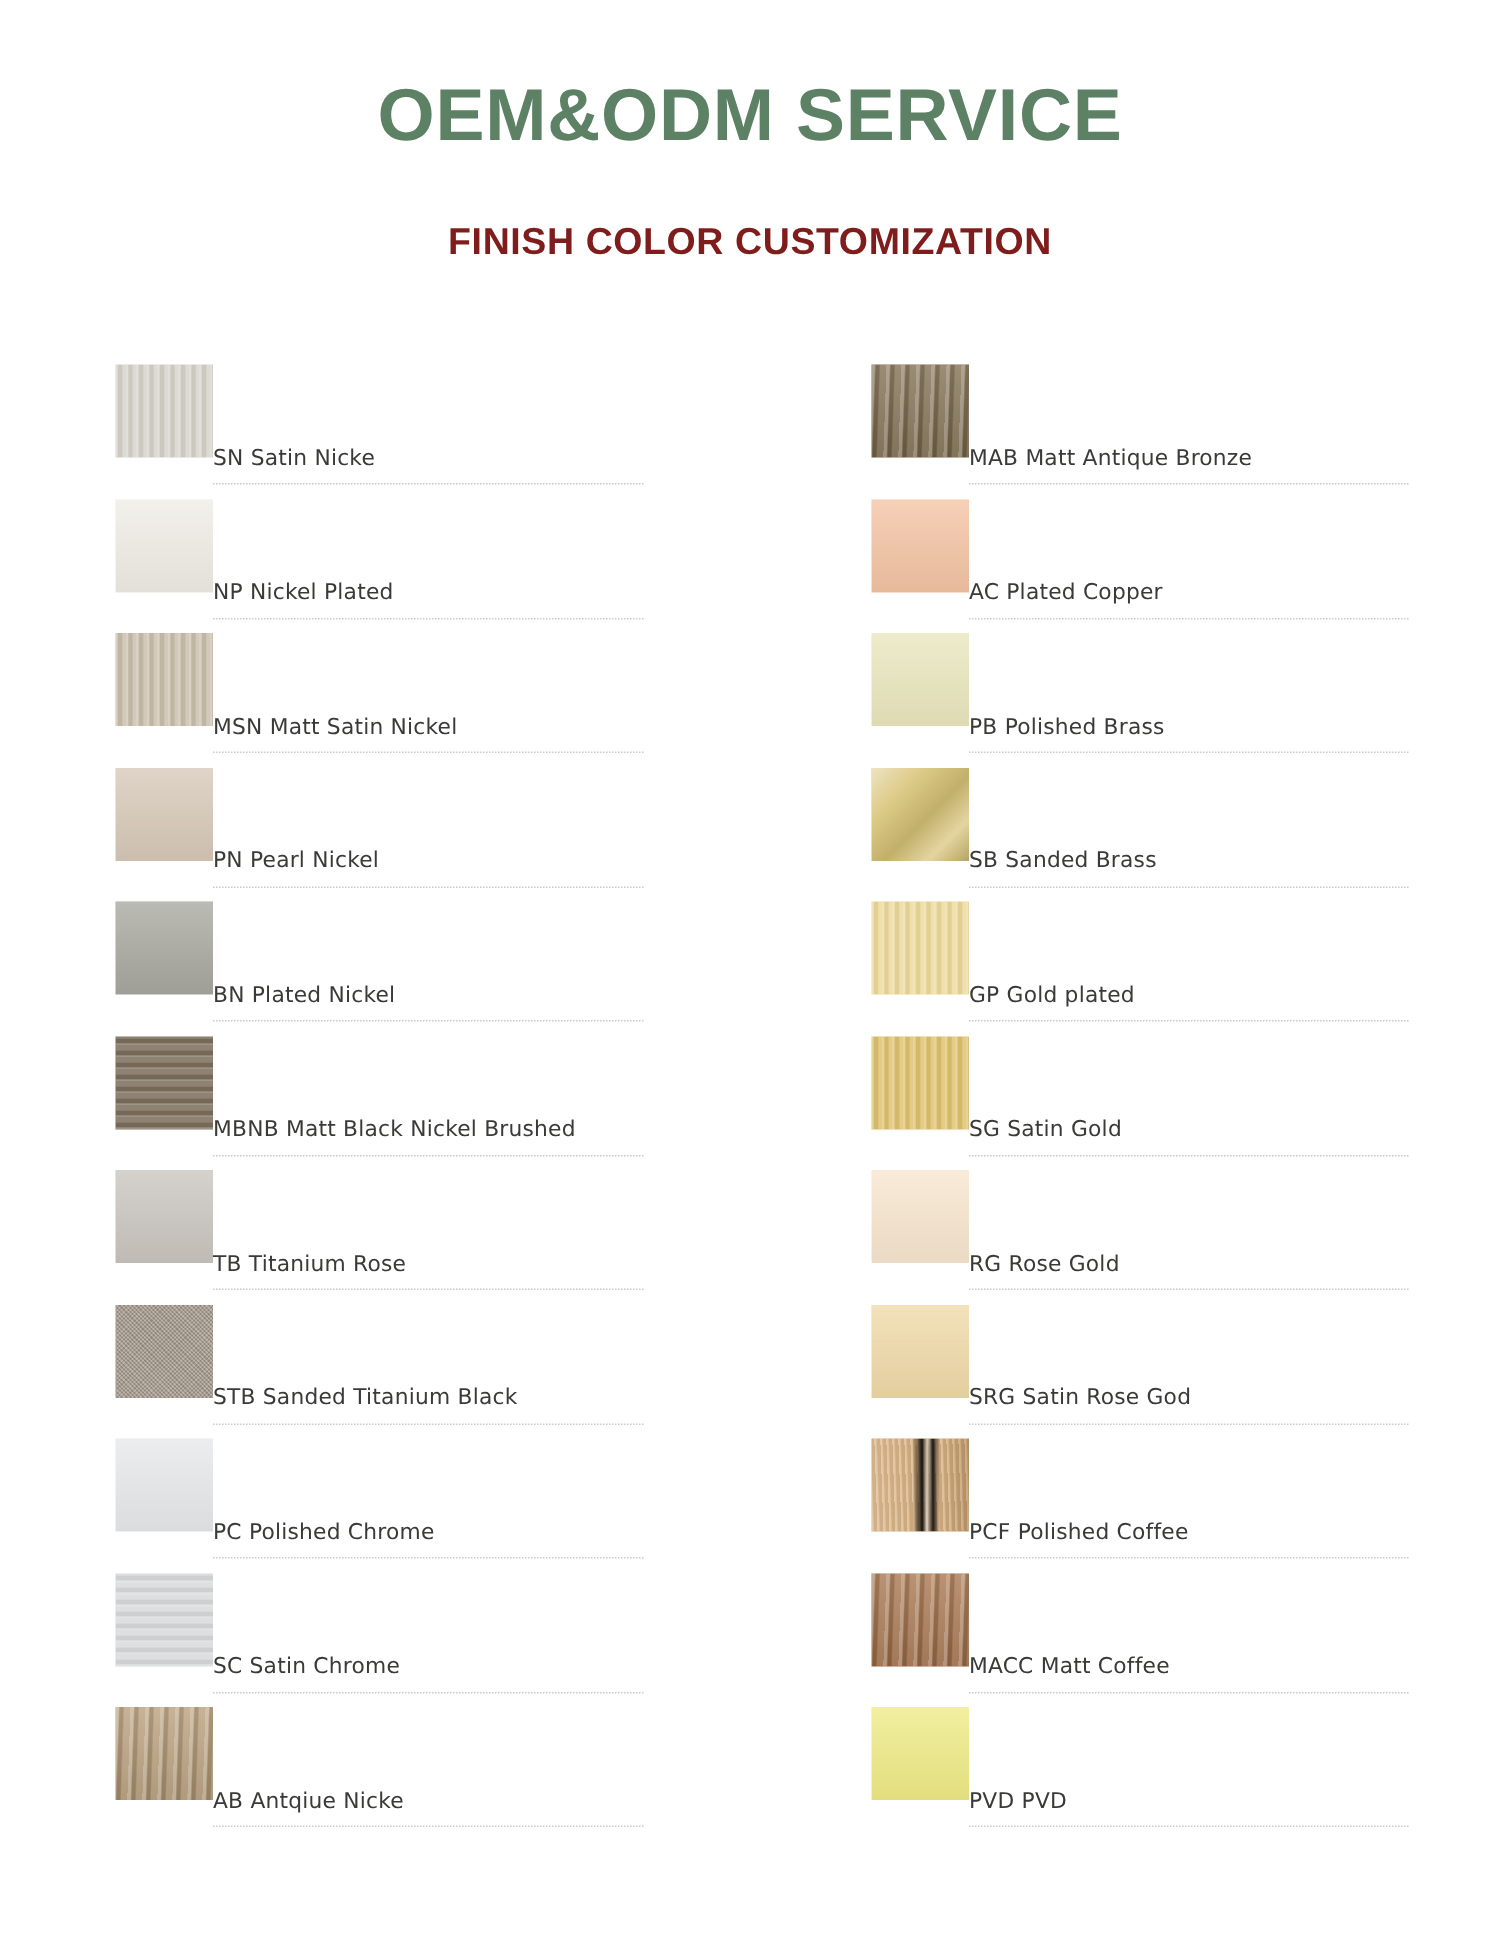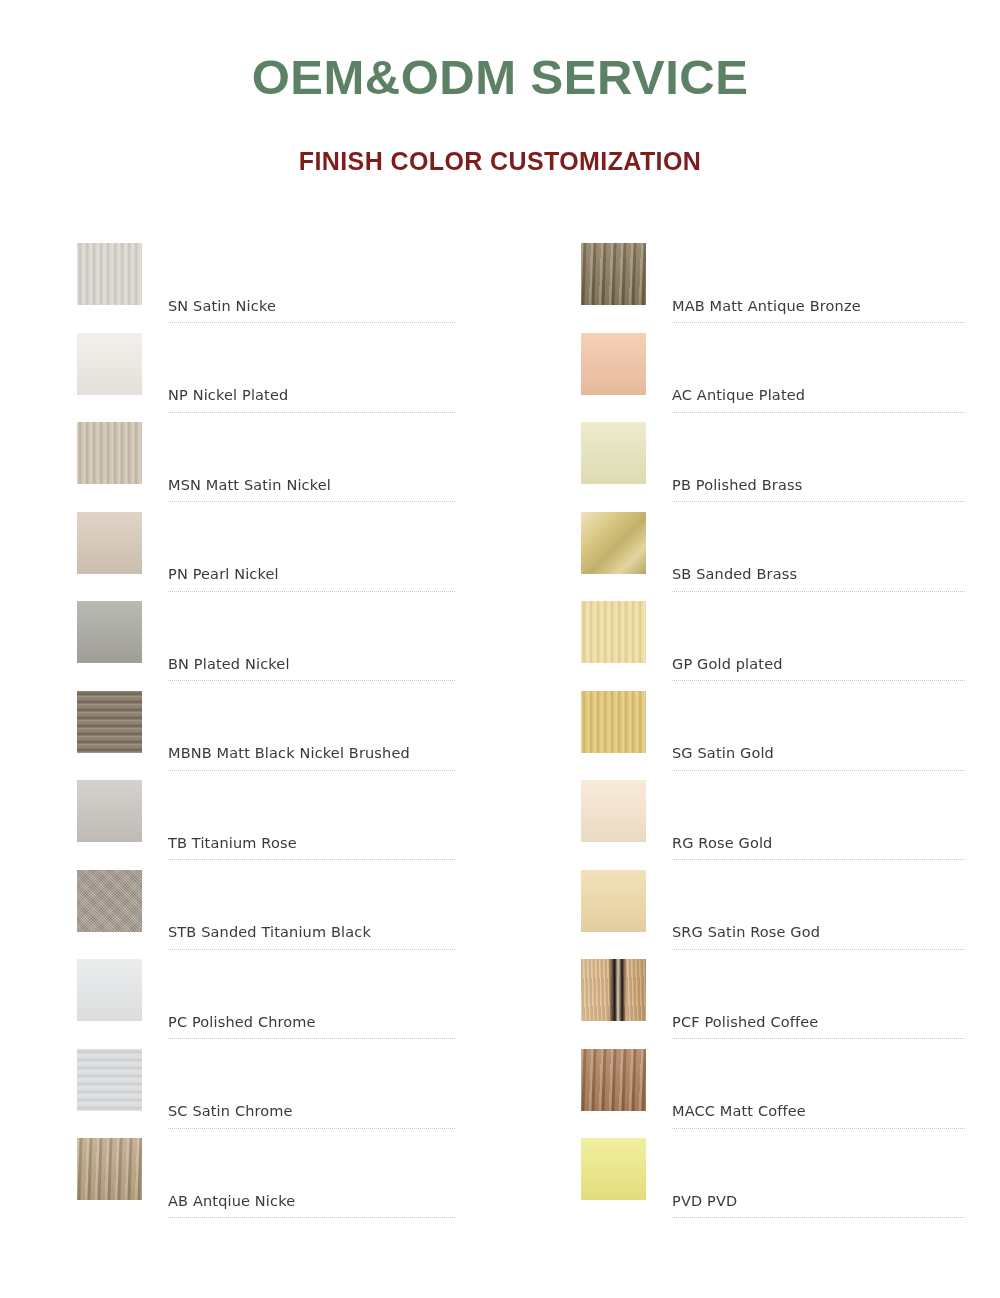--- a/index.html
+++ b/index.html
@@ -77,21 +77,20 @@
     overflow: hidden;
     background-color: #d6d3ca;
   }
   .swatch .grain {
     position: absolute;
     inset: 0;
   }
 
   .finish-label-wrap {
     position: relative;
-    margin-left: 26px;
     flex: 1 1 auto;
     height: 72px;
     display: flex;
     align-items: flex-end;
     padding-bottom: 2px;
   }
   .finish-label {
     font-size: 14.5px;
     font-weight: 400;
     color: #3a3a38;
@@ -230,21 +229,21 @@
           <div class="finish-label-wrap">
             <span class="finish-label">MAB Matt Antique Bronze</span>
             <div class="divider"></div>
           </div>
         </div>
         <div class="finish-row">
           <div class="swatch" style="background-color: rgb(243, 195, 163);">
             <div class="grain" style="background-image:linear-gradient(180deg,rgba(255,255,255,0.22), rgba(0,0,0,0.05));"></div>
           </div>
           <div class="finish-label-wrap">
-            <span class="finish-label">AC Antique Plated</span>
+            <span class="finish-label">AC Plated Copper</span>
             <div class="divider"></div>
           </div>
         </div>
         <div class="finish-row">
           <div class="swatch" style="background-color: rgb(233, 230, 189);">
             <div class="grain" style="background-image:linear-gradient(180deg,rgba(255,255,255,0.22), rgba(0,0,0,0.05));"></div>
           </div>
           <div class="finish-label-wrap">
             <span class="finish-label">PB Polished Brass</span>
             <div class="divider"></div>

